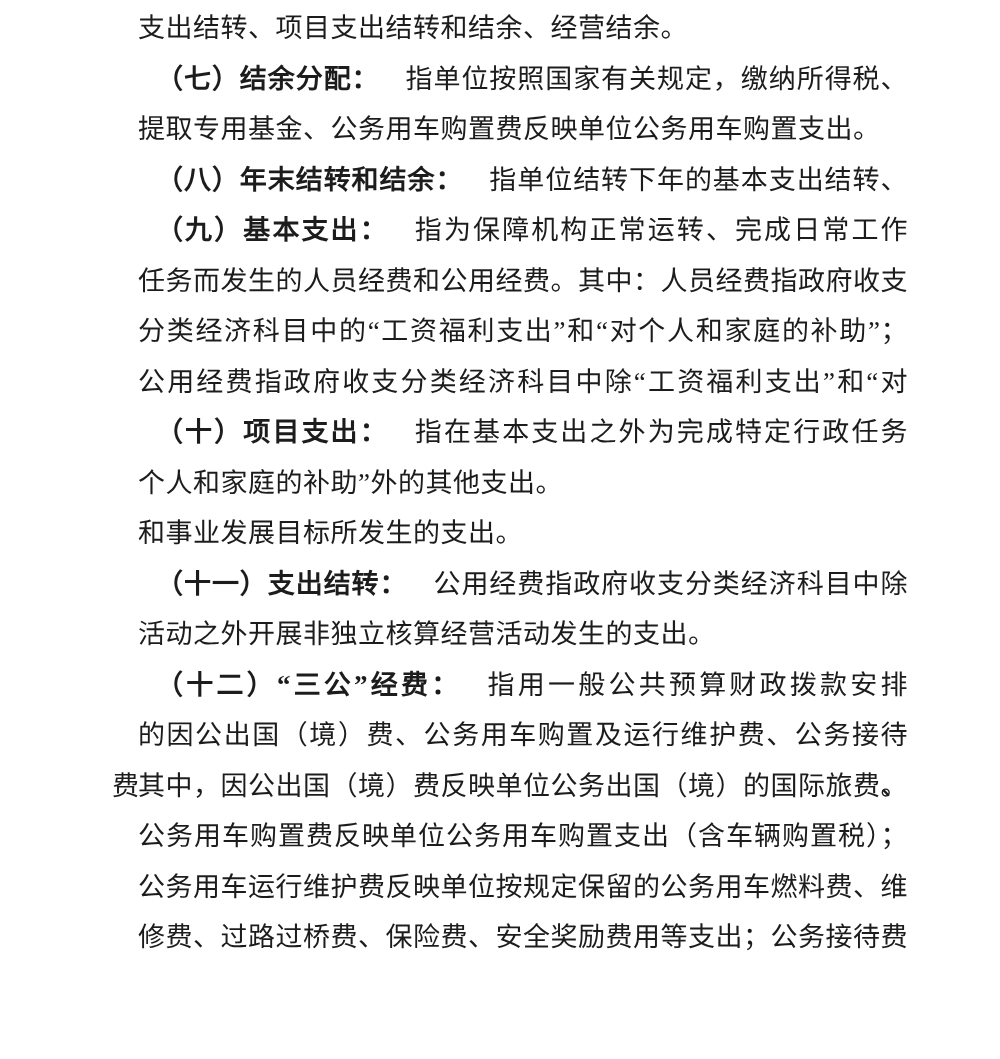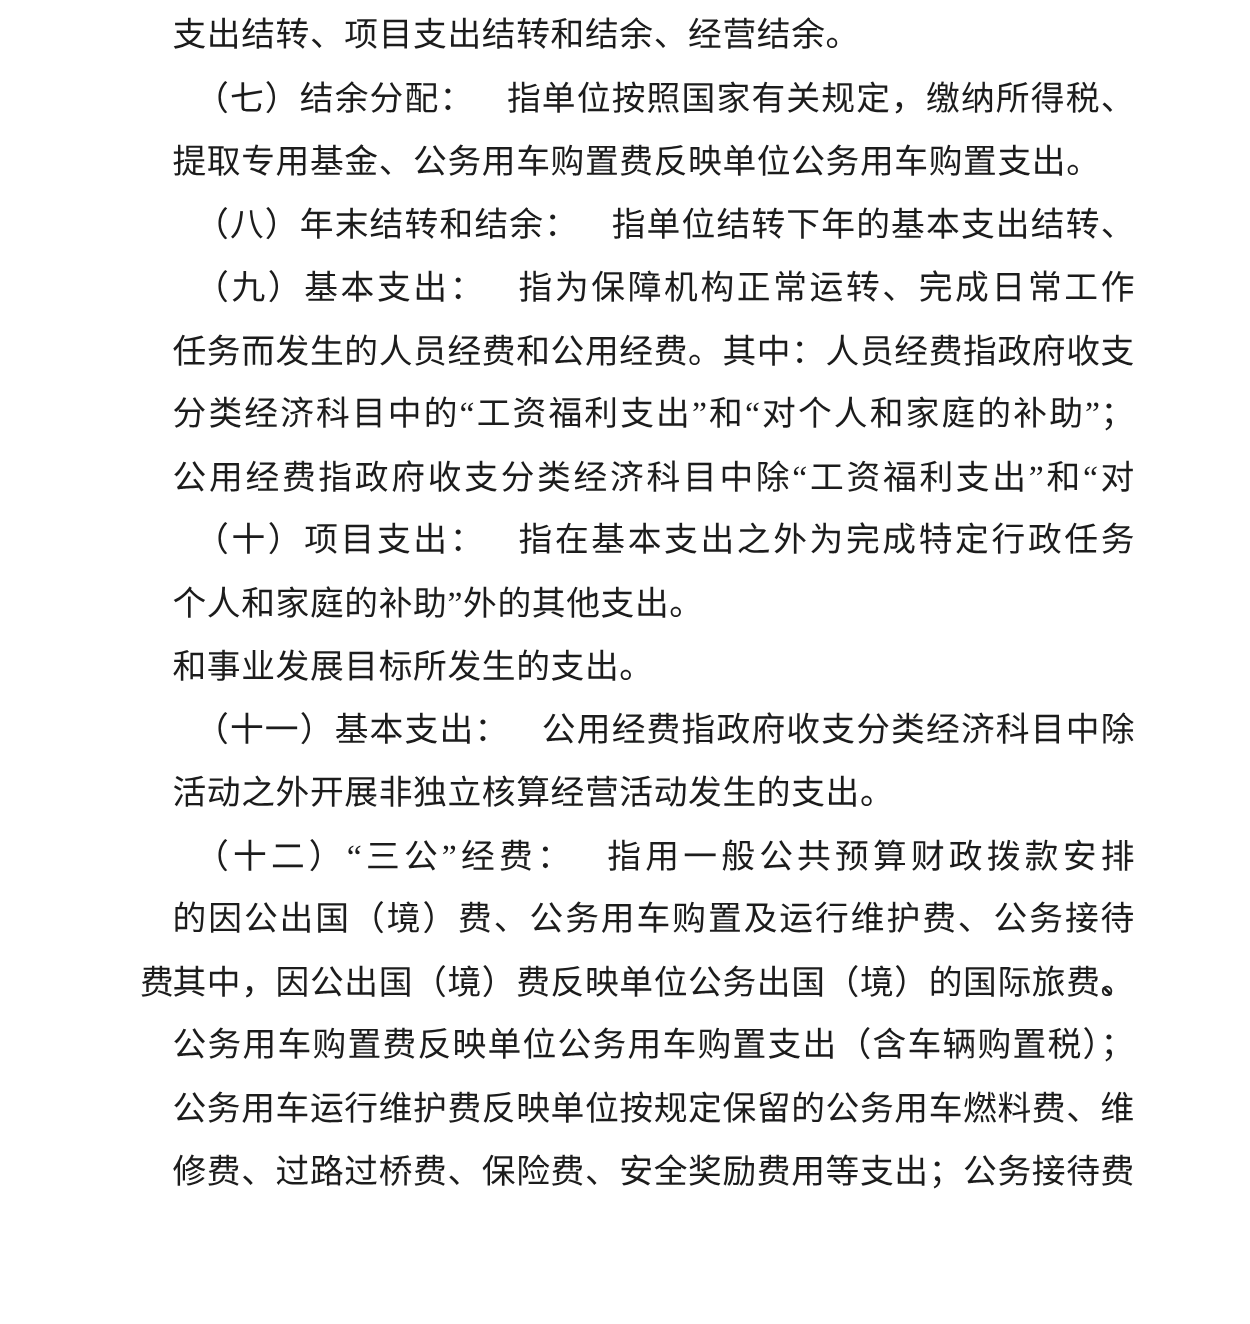--- a/index.html
+++ b/index.html
@@ -33,21 +33,21 @@
   .line.justify {
     white-space: normal;
     text-align: justify;
     text-align-last: justify;
     text-justify: inter-character;
   }
   .line.indent {
     text-indent: 44px;
   }
   .run-bold {
-    font-weight: 400;
+    font-weight: 700;
   }
   .run-regular {
     font-weight: 400;
     margin-left: 26px;
   }
 </style>
 </head>
 <body>
 
 <div class="doc-column">
@@ -55,21 +55,21 @@
     <div class="line justify indent"><span class="run-bold">（七）结余分配：</span><span class="run-regular">指单位按照国家有关规定，缴纳所得税、</span></div>
     <div class="line"><span class="run-regular">提取专用基金、公务用车购置费反映单位公务用车购置支出。</span></div>
     <div class="line justify indent"><span class="run-bold">（八）年末结转和结余：</span><span class="run-regular">指单位结转下年的基本支出结转、</span></div>
     <div class="line justify indent"><span class="run-bold">（九）基本支出：</span><span class="run-regular">指为保障机构正常运转、完成日常工作</span></div>
     <div class="line justify"><span class="run-regular">任务而发生的人员经费和公用经费。其中：人员经费指政府收支</span></div>
     <div class="line justify"><span class="run-regular">分类经济科目中的“工资福利支出”和“对个人和家庭的补助”；</span></div>
     <div class="line justify"><span class="run-regular">公用经费指政府收支分类经济科目中除“工资福利支出”和“对</span></div>
     <div class="line justify indent"><span class="run-bold">（十）项目支出：</span><span class="run-regular">指在基本支出之外为完成特定行政任务</span></div>
     <div class="line"><span class="run-regular">个人和家庭的补助”外的其他支出。</span></div>
     <div class="line"><span class="run-regular">和事业发展目标所发生的支出。</span></div>
-    <div class="line justify indent"><span class="run-bold">（十一）基本支出：</span><span class="run-regular">公用经费指政府收支分类经济科目中除</span></div>
+    <div class="line justify indent"><span class="run-bold">（十一）支出结转：</span><span class="run-regular">公用经费指政府收支分类经济科目中除</span></div>
     <div class="line"><span class="run-regular">活动之外开展非独立核算经营活动发生的支出。</span></div>
     <div class="line justify indent"><span class="run-bold">（十二）“三公”经费：</span><span class="run-regular">指用一般公共预算财政拨款安排</span></div>
     <div class="line justify"><span class="run-regular">的因公出国（境）费、公务用车购置及运行维护费、公务接待费。</span></div>
     <div class="line justify"><span class="run-regular">其中，因公出国（境）费反映单位公务出国（境）的国际旅费、</span></div>
     <div class="line justify"><span class="run-regular">公务用车购置费反映单位公务用车购置支出（含车辆购置税）；</span></div>
     <div class="line justify"><span class="run-regular">公务用车运行维护费反映单位按规定保留的公务用车燃料费、维</span></div>
     <div class="line justify"><span class="run-regular">修费、过路过桥费、保险费、安全奖励费用等支出；公务接待费</span></div>
   </div>
 
 </body></html>

